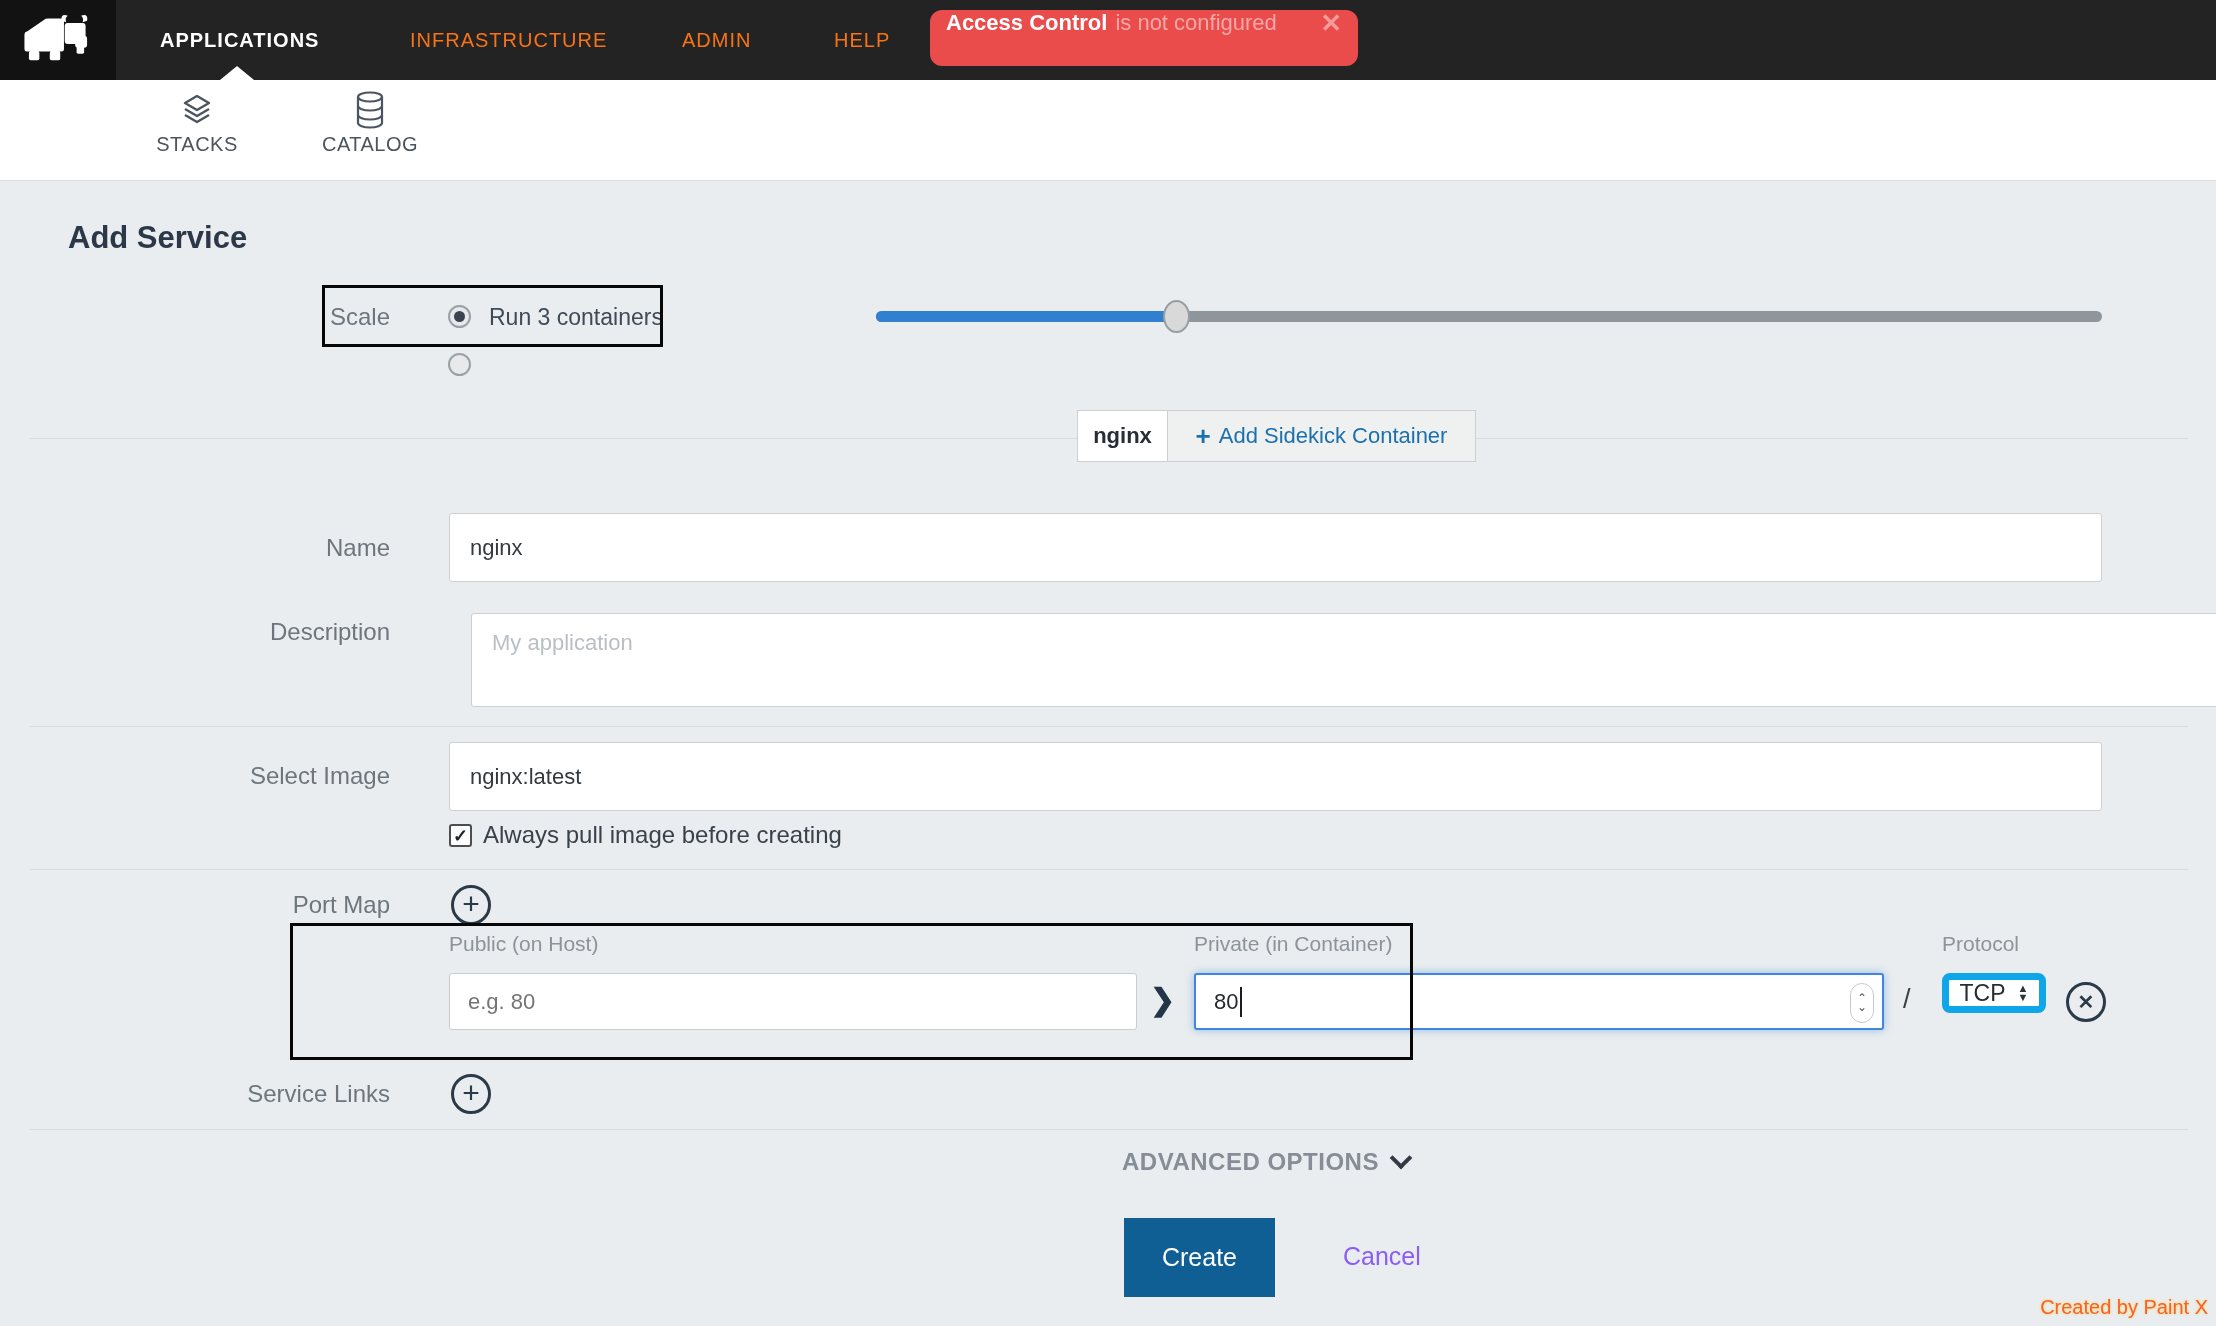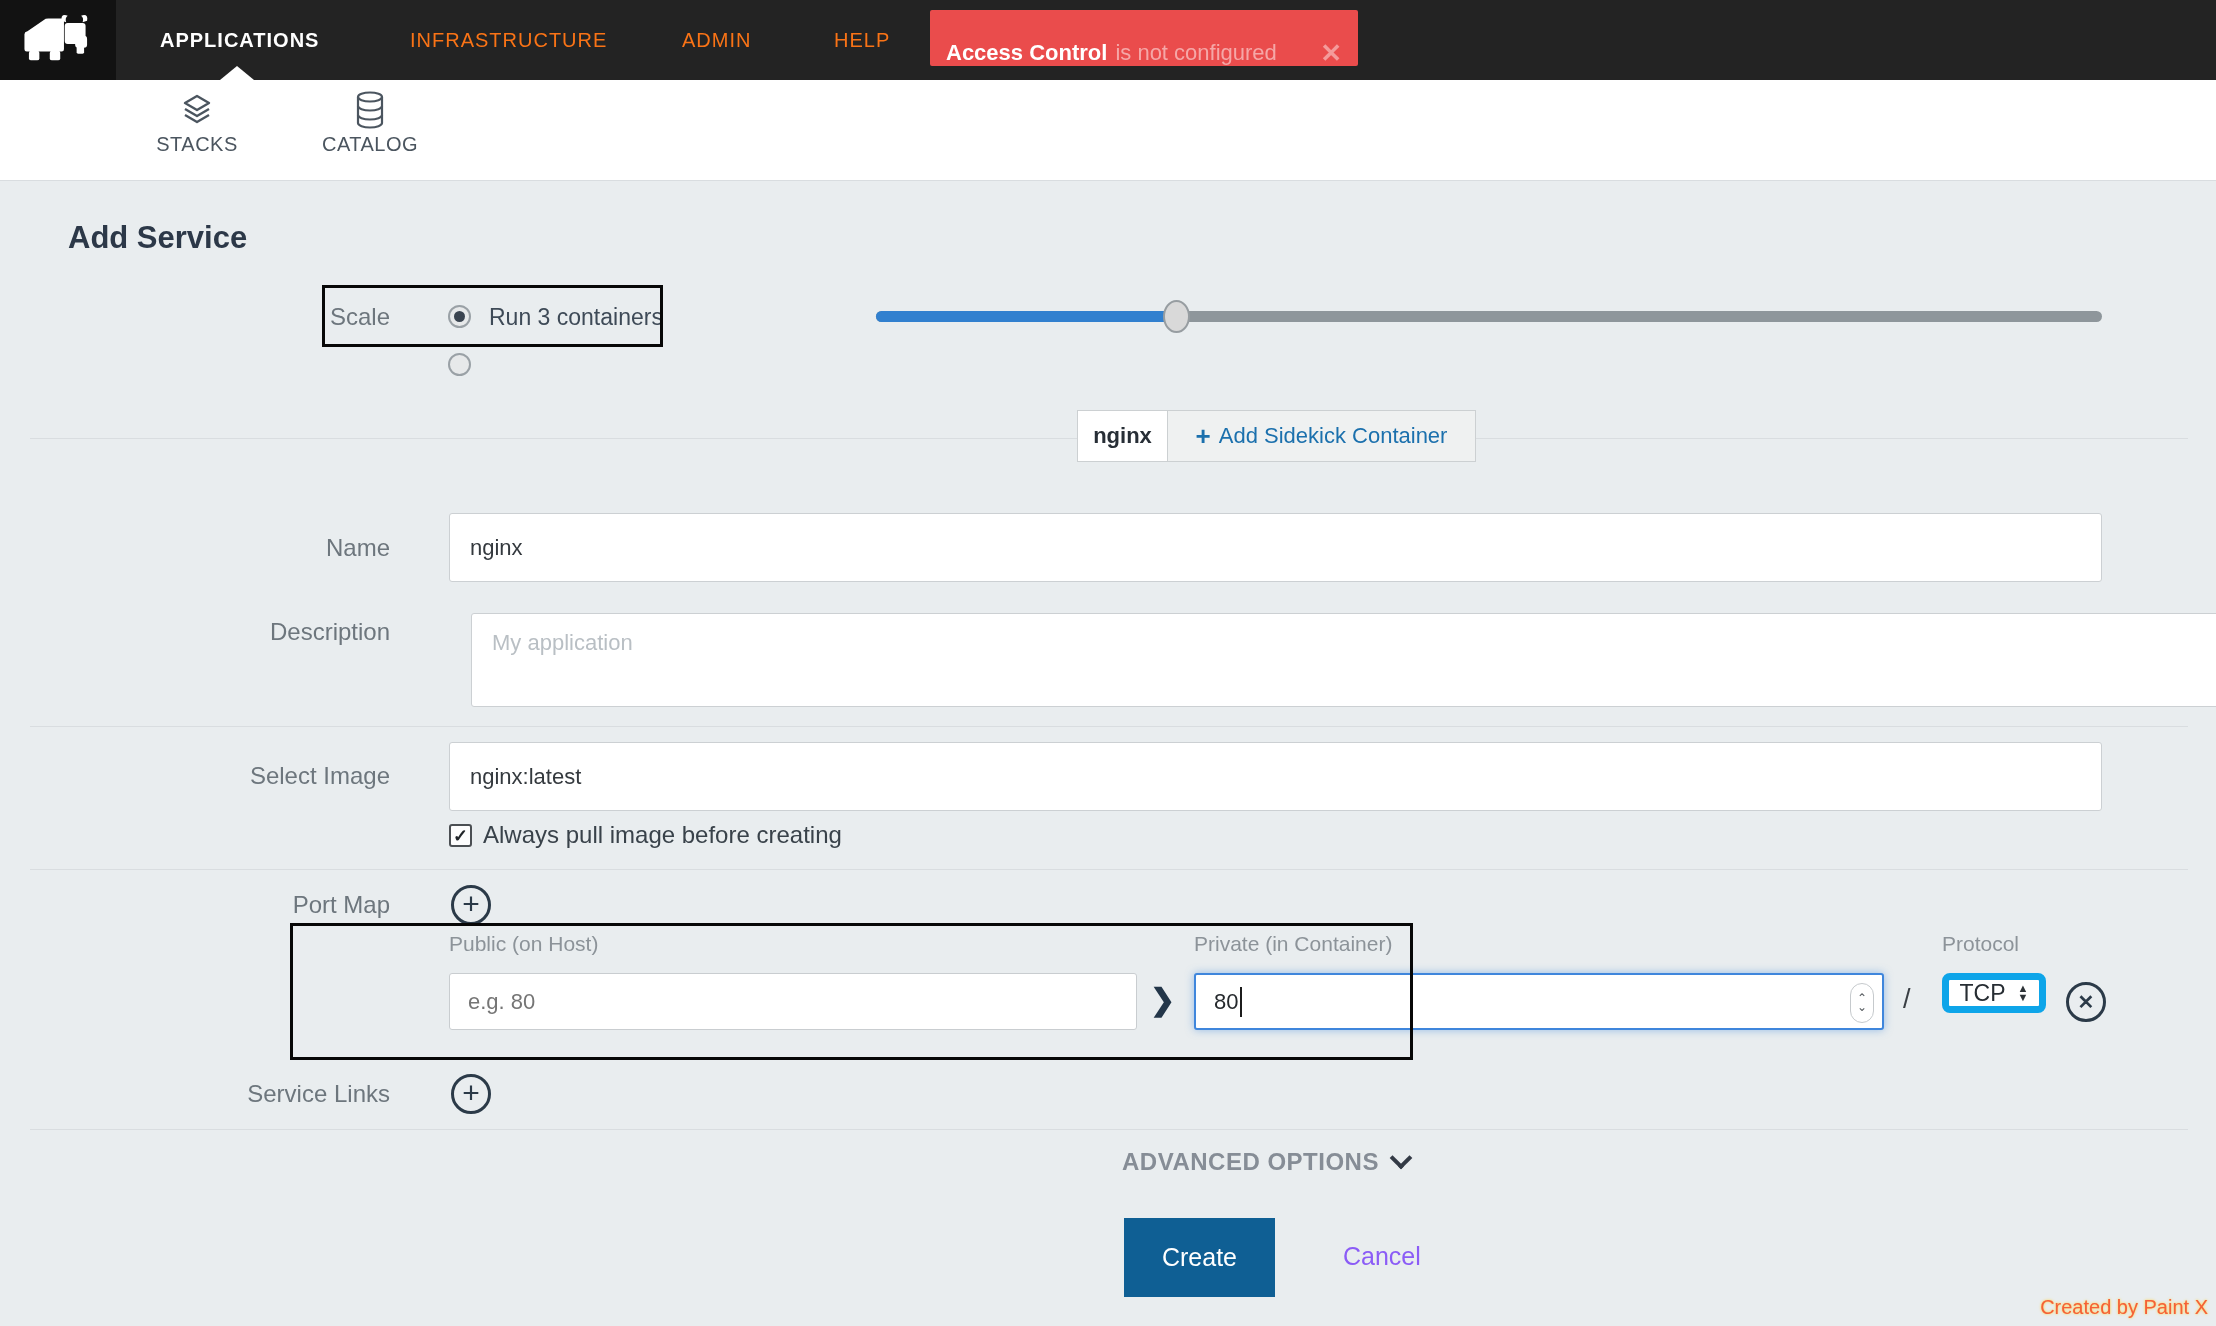--- a/index.html
+++ b/index.html
@@ -6,21 +6,21 @@
   html,body { width:2216px; height:1326px; }
   body { font-family:"Liberation Sans", sans-serif; background:#e9edef; }
   #app { position:relative; width:2216px; height:1326px; background:#e9edef; overflow:hidden; }
 
   
   .topbar { position:absolute; left:0; top:0; width:2216px; height:80px; background:#232323; }
   .logo-tile { position:absolute; left:0; top:0; width:116px; height:80px; background:#121212; display:flex; align-items:center; justify-content:center; }
   .nav-item { position:absolute; top:0; height:80px; display:flex; align-items:center; font-size:20px; letter-spacing:1px; color:#f97316; cursor:pointer; }
   .nav-item.active { color:#ffffff; font-weight:bold; }
   .notch { position:absolute; top:66px; left:220px; width:0; height:0; border-left:17px solid transparent; border-right:17px solid transparent; border-bottom:14px solid #ffffff; }
-  .alert { position:absolute; left:930px; top:10px; width:428px; height:56px; background:#ea4c4c; border-radius:2px; display:flex; align-items:flex-end; padding:0 16px; }
+  .alert { position:absolute; left:930px; top:10px; width:428px; height:56px; background:#ea4c4c; border-radius:12px; display:flex; align-items:flex-start; padding:0 16px; }
   .alert b { color:#ffffff; font-size:22px; font-weight:bold; }
   .alert .rest { color:#f5a7a7; font-size:22px; margin-left:8px; }
   .alert .close { margin-left:auto; color:#f49b9b; font-size:26px; font-weight:bold; cursor:pointer; line-height:1; }
 
   
   .subnav { position:absolute; left:0; top:80px; width:2216px; height:101px; background:#ffffff; border-bottom:1px solid #d9dde0; }
   .subnav-item { position:absolute; top:10px; display:flex; flex-direction:column; align-items:center; cursor:pointer; color:#4b555f; }
   .subnav-item .icon { height:40px; display:flex; align-items:center; justify-content:center; }
   .subnav-item .lbl { font-size:20px; letter-spacing:0.5px; margin-top:3px; }
 

